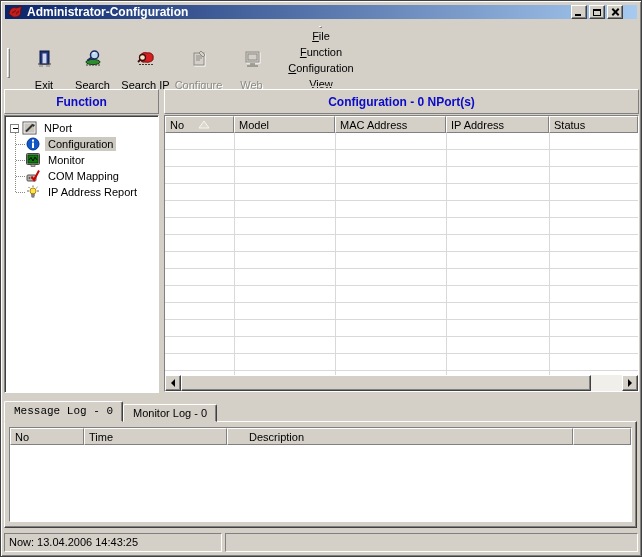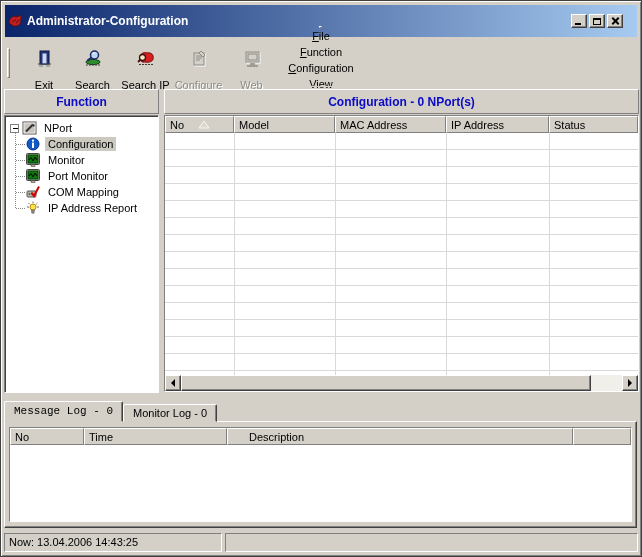--- a/index.html
+++ b/index.html
@@ -5,21 +5,21 @@
   html,body{margin:0;padding:0;background:#fff;}
   *{box-sizing:border-box;}
   .window{
     position:relative;width:642px;height:557px;background:#d4d0c8;
     font-family:"Liberation Sans",sans-serif;font-size:11px;color:#000;
     border:1px solid #404040;
     box-shadow:inset 1px 1px 0 #fff, inset -1px -1px 0 #808080, inset 2px 2px 0 #d4d0c8;
     overflow:hidden;
   }
   
-  .titlebar{position:absolute;left:4px;top:4px;right:4px;height:32px;
+  .titlebar{position:absolute;left:4px;top:4px;right:4px;height:14px;
     background:linear-gradient(to right,#0a246a,#a6caf0);
     display:flex;align-items:center;padding:0 2px;}
   .app-icon{width:15px;height:14px;margin-left:1px;display:inline-flex;}
   .title{color:#fff;font-weight:bold;font-size:12px;margin-left:4px;white-space:nowrap;}
   .win-buttons{margin-left:auto;margin-right:12px;display:flex;align-items:center;}
   .winbtn{width:16px;height:14px;background:#d4d0c8;position:relative;
     border:1px solid;border-color:#fff #404040 #404040 #fff;
     box-shadow:inset -1px -1px 0 #808080;display:flex;align-items:center;justify-content:center;}
   .winbtn + .winbtn{margin-left:2px;}
   .glyph-min{position:absolute;left:3px;bottom:2px;width:6px;height:2px;background:#000;}
@@ -258,32 +258,20 @@
             <polyline points="3,7 5,4.5 7,8 9,4 11,7" stroke="#000" fill="none" stroke-width="1"></polyline>
             <rect x="5" y="11.5" width="4" height="2" fill="#b0ada3" stroke="#444" stroke-width="0.6"></rect>
           </svg>
         </span>
         <span class="tree-label">Monitor</span>
       </div>
       <div class="tree-item">
         <span class="stub"></span>
         <span class="tree-icon">
           <svg width="14" height="14" viewBox="0 0 14 14">
-            <rect x="0.5" y="0.5" width="13" height="11" rx="1" fill="#b0ada3" stroke="#444"></rect>
-            <rect x="2" y="2" width="10" height="8" fill="#0b7a0b" stroke="#053f05"></rect>
-            <polyline points="3,7 5,4.5 7,8 9,4 11,7" stroke="#000" fill="none" stroke-width="1"></polyline>
-            <rect x="5" y="11.5" width="4" height="2" fill="#b0ada3" stroke="#444" stroke-width="0.6"></rect>
-          </svg>
-        </span>
-        <span class="tree-label">Port Monitor</span>
-      </div>
-      <div class="tree-item">
-        <span class="stub"></span>
-        <span class="tree-icon">
-          <svg width="14" height="14" viewBox="0 0 14 14">
             <rect x="1" y="6" width="9" height="6" rx="1" fill="#b8b5ab" stroke="#555"></rect>
             <circle cx="3.5" cy="9" r="0.9" fill="#555"></circle>
             <circle cx="6" cy="9" r="0.9" fill="#555"></circle>
             <circle cx="8.5" cy="9" r="0.9" fill="#555"></circle>
             <path d="M5.5 7.5 L8 11 L13 1.5" stroke="#d00000" stroke-width="2" fill="none"></path>
           </svg>
         </span>
         <span class="tree-label">COM Mapping</span>
       </div>
       <div class="tree-item">

